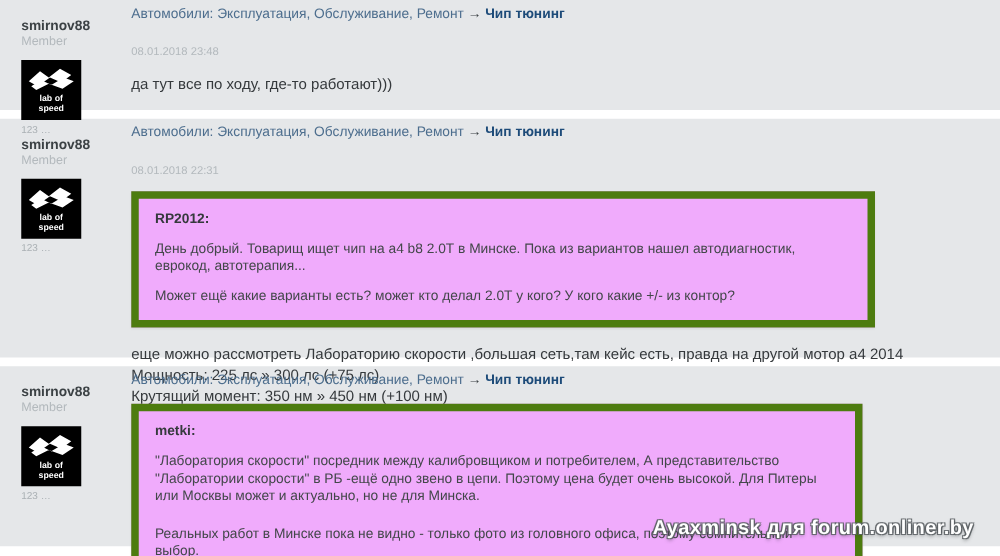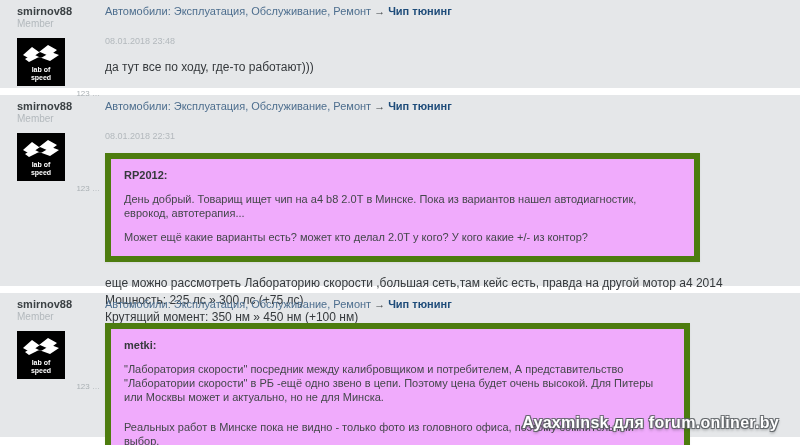--- a/index.html
+++ b/index.html
@@ -11,21 +11,21 @@
   }
   .page{position:absolute;inset:0;}
   .post{
     background:#e5e7e9;
     display:flex;
     margin-bottom:7px;
   }
   .post-left{
     width:100px;
     flex:0 0 100px;
-    padding:5px 0 6px 17px;
+    padding:15px 0 6px 17px;
     box-sizing:border-box;
   }
   .username{
     font-size:11px;font-weight:bold;color:#3b4144;
     text-decoration:none;display:block;line-height:12px;
   }
   .role{
     font-size:10px;color:#b3b9bd;line-height:11px;margin-top:1px;
   }
   .avatar{
@@ -33,21 +33,21 @@
     position:relative;overflow:hidden;
   }
   .avatar svg{position:absolute;top:4px;left:2px;}
   .avatar .av-t1,.avatar .av-t2{
     position:absolute;left:0;width:100%;text-align:center;
     color:#fff;font-size:7px;line-height:7px;font-weight:bold;
   }
   .avatar .av-t1{bottom:13px;}
   .avatar .av-t2{bottom:5px;}
   .avatar-caption{
-    font-size:8px;color:#aab0b4;margin-top:3px;line-height:9px;text-align:right;
+    font-size:8px;color:#aab0b4;margin-top:3px;line-height:9px;
   }
   .post-content{
     flex:1;
     padding:5px 24px 10px 5px;
     box-sizing:border-box;
   }
   .breadcrumb{font-size:11px;line-height:13px;}
   .crumb-link{color:#4d6e8e;text-decoration:none;}
   .crumb-arrow{color:#3b4144;margin:0 3px;}
   .crumb-current{color:#1d4b79;font-weight:bold;text-decoration:none;}

